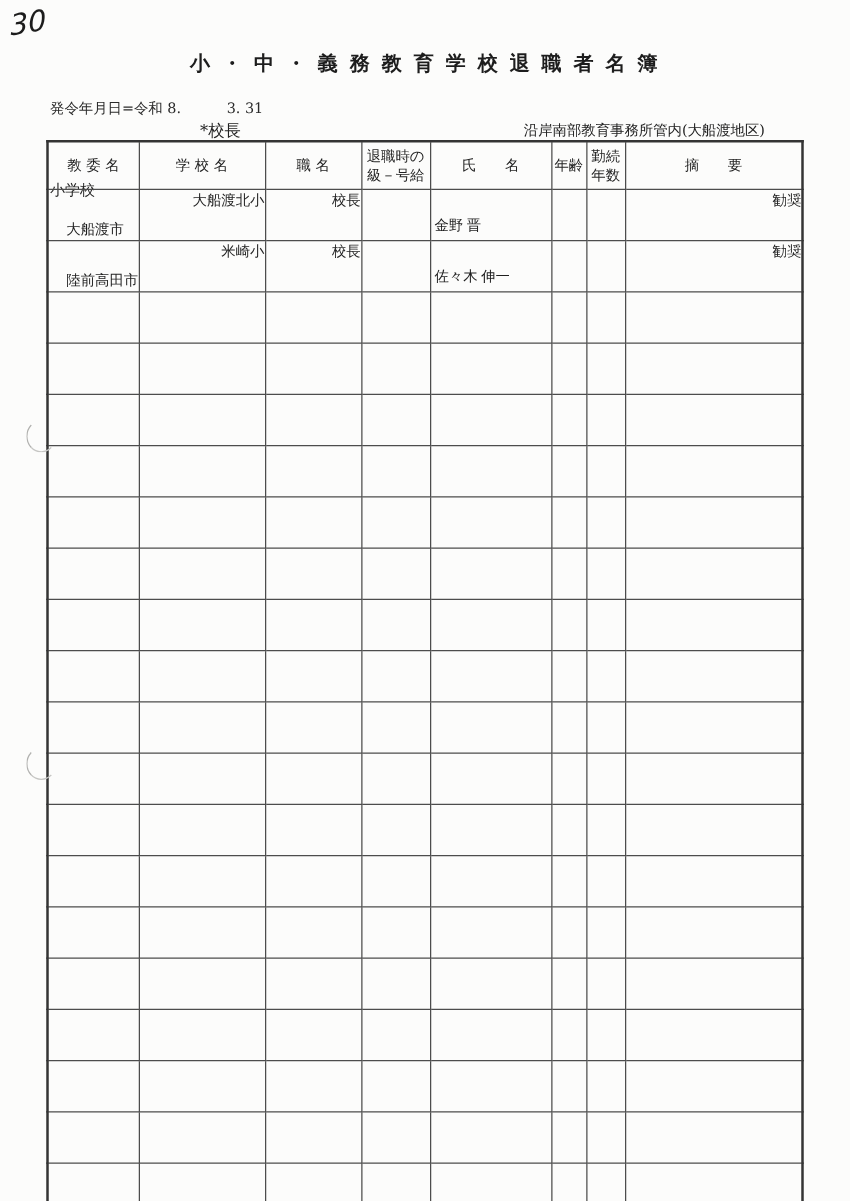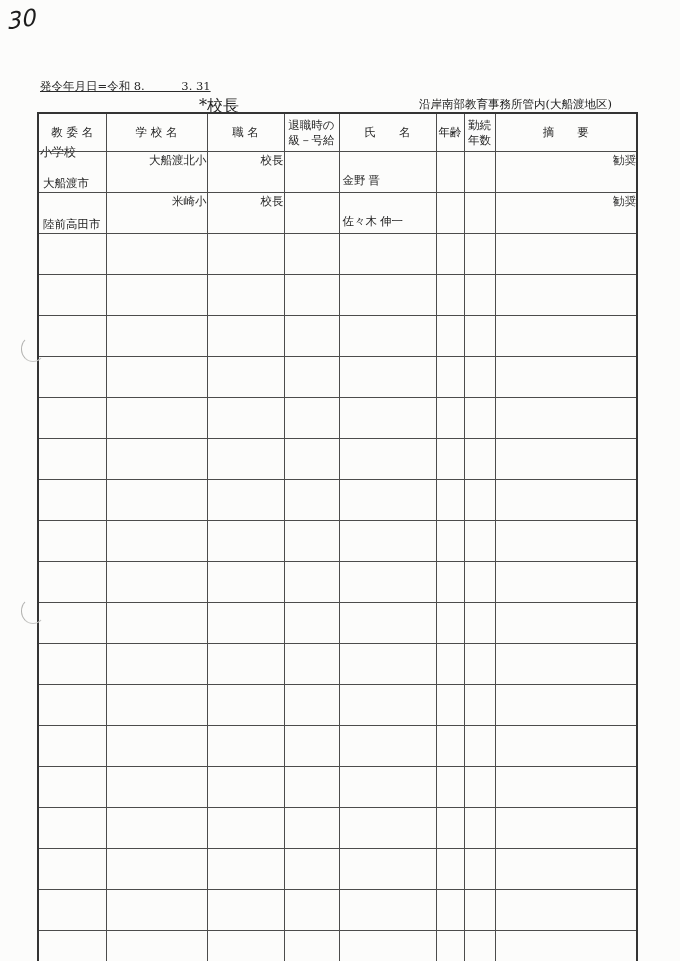--- a/index.html
+++ b/index.html
@@ -8,54 +8,55 @@
     font-family:"DejaVu Serif","Liberation Serif",serif;color:#222;overflow:hidden;
   }
   .hand-number{
     position:absolute;left:8px;top:6px;font-family:"DejaVu Sans",sans-serif;
     font-style:italic;font-size:23px;color:#1c1c1c;transform:rotate(-9deg) skewX(-6deg);
   }
   .doc-title{
     position:absolute;top:41px;left:0;width:100%;text-align:center;
     font-size:16px;font-weight:bold;letter-spacing:2px;color:#1d1d1d;white-space:pre;
   }
-  .meta-1{position:absolute;left:40px;top:79px;font-size:11.5px;white-space:pre;color:#2a2a2a;text-decoration:underline;}
+  .meta-1{position:absolute;left:40px;top:79px;font-size:11.5px;white-space:pre;color:#2a2a2a;}
   .school-type{position:absolute;left:40px;top:96px;font-size:12px;color:#222;margin-top:48px;}
-  .position-marker{position:absolute;left:160px;top:96px;font-size:16px;color:#222;margin-left:39px;}
+  .position-marker{position:absolute;left:160px;top:96px;font-size:13px;color:#222;}
   .office-region{position:absolute;left:419px;top:97px;font-size:11.5px;color:#222;}
   table.doc-table{
     position:absolute;left:37px;top:112px;border-collapse:collapse;table-layout:fixed;
     border:2px solid #343434;background:transparent;
   }
   .doc-table th,.doc-table td{border:1px solid #4c4c4c;overflow:hidden;}
   .doc-table th{
     height:37px;font-weight:normal;font-size:11.5px;text-align:center;
     vertical-align:middle;white-space:pre-line;line-height:1.3;color:#242424;padding:0;
   }
   .doc-table td{height:36px;font-size:11.5px;color:#1f1f1f;white-space:pre;}
   .th-grade,.th-years{text-align:left;padding-left:2px;}
-  .td-board{vertical-align:bottom;text-align:left;padding:0 0 1px 4px;}
+  .td-board{vertical-align:bottom;text-align:left;padding:0 0 1px 14px;}
   .td-school,.td-position,.td-remark{vertical-align:top;text-align:right;padding:1px 0 0 2px;}
   .td-name{vertical-align:bottom;text-align:left;padding:0 0 4px 3px;font-family:Liberation Serif, serif;}
   .td-grade,.td-age,.td-years{padding:0;}
   .punch{
     position:absolute;width:22px;height:24px;border:1.5px solid #b0b0ae;
     border-radius:50%;border-top-color:transparent;border-right-color:transparent;
     border-bottom-color:#c6c6c4;background:transparent;
   }
   .punch-1{left:21px;top:336px;}
   .punch-2{left:21px;top:598px;}
 </style>
 </head>
 <body>
 
 <div class="sheet">
 
   <div class="hand-number">30</div>
 
+  <div class="doc-title">小 ・ 中 ・ 義 務 教 育 学 校 退 職 者 名 簿</div>
 
   <div class="meta-1">発令年月日=令和 8.          3. 31</div>
 
   <div class="school-type">小学校</div>
 
   <div class="position-marker">*校長</div>
 
   <div class="office-region">沿岸南部教育事務所管内(大船渡地区)</div>
 
   <table class="doc-table">

